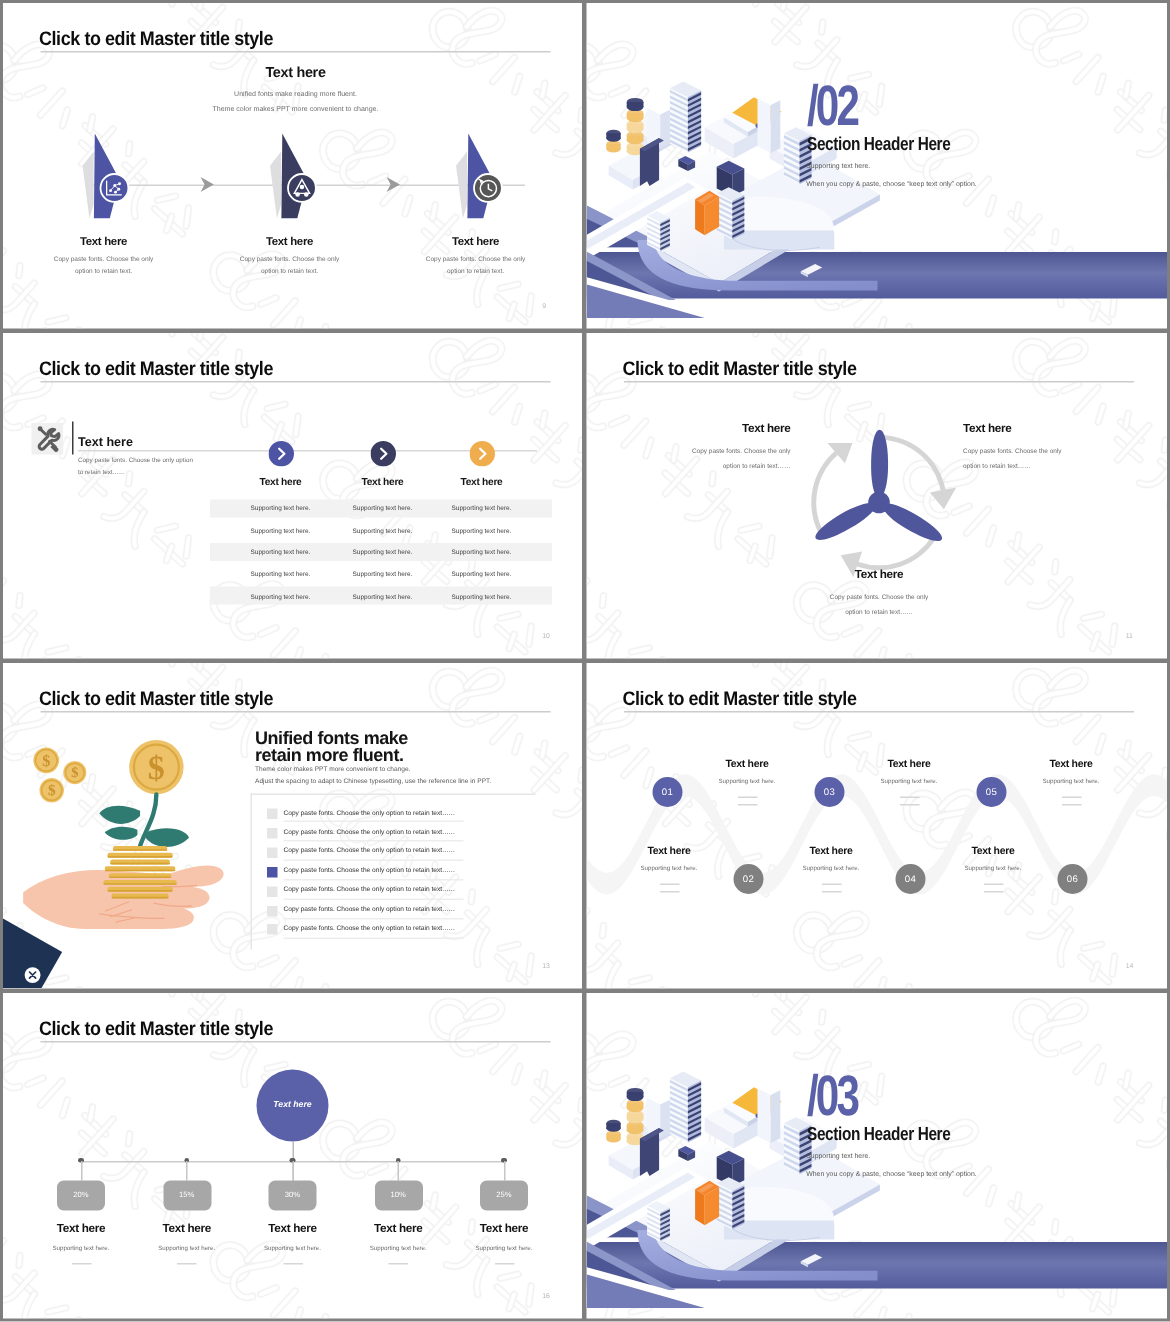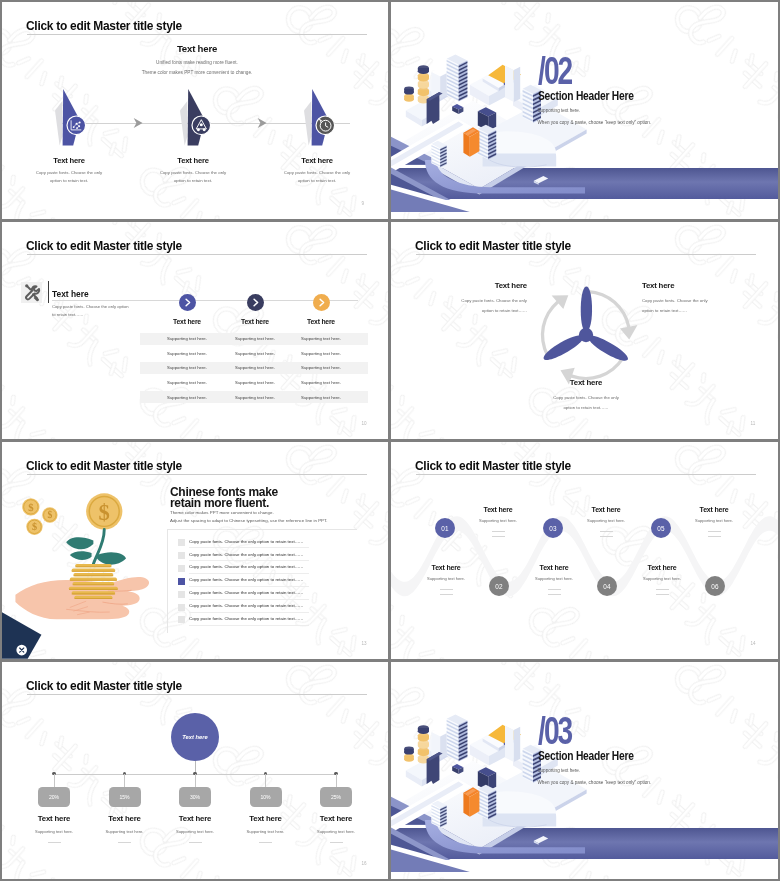--- a/index.html
+++ b/index.html
@@ -592,21 +592,21 @@
             <path d="M229 39 l5 12" fill="none" stroke="#f0f0f0" stroke-width="6.0" stroke-linecap="round" stroke-linejoin="round"></path>
             <path d="M229 39 l5 12" fill="none" stroke="#ffffff" stroke-width="3.6" stroke-linecap="round" stroke-linejoin="round"></path>
           </pattern>
         </defs>
         <rect width="386" height="217" fill="url(#wme)"></rect>
       </svg>
   <div class="ttl">Click to edit Master title style</div>
   <div class="ttl-rule" style="width:340px"></div>
   <div class="pg" style="left:359.5px;top:198.5px">13</div>
   <div style="position:absolute;left:168px;top:44.5px;font-size:12px;font-weight:bold;color:#141414;line-height:11.3px;letter-spacing:-0.3px">
-        <div>Chinese fonts make</div>
+        <div>Unified fonts make</div>
         <div>retain more fluent.</div>
       </div>
   <div style="position:absolute;left:168px;top:67px;font-size:4.4px;color:#5a5a5a;line-height:8.4px">
         <div>Theme color makes PPT more convenient to change.</div>
         <div>Adjust the spacing to adapt to Chinese typesetting, use the reference line in PPT.</div>
       </div>
   <div style="position:absolute;left:165px;top:86.5px;width:190px;height:0.7px;background:#e6e6e6"></div>
   <div style="position:absolute;left:165px;top:87px;width:0.8px;height:104px;background:#e6e6e6"></div>
   <div style="position:absolute;left:176px;top:97.0px;width:7px;height:7px;background:#e5e5e5"></div>
   <div style="position:absolute;left:187px;top:96.6px;font-size:4.4px;color:#2f2f2f">Copy paste fonts. Choose the only option to retain text……</div>

